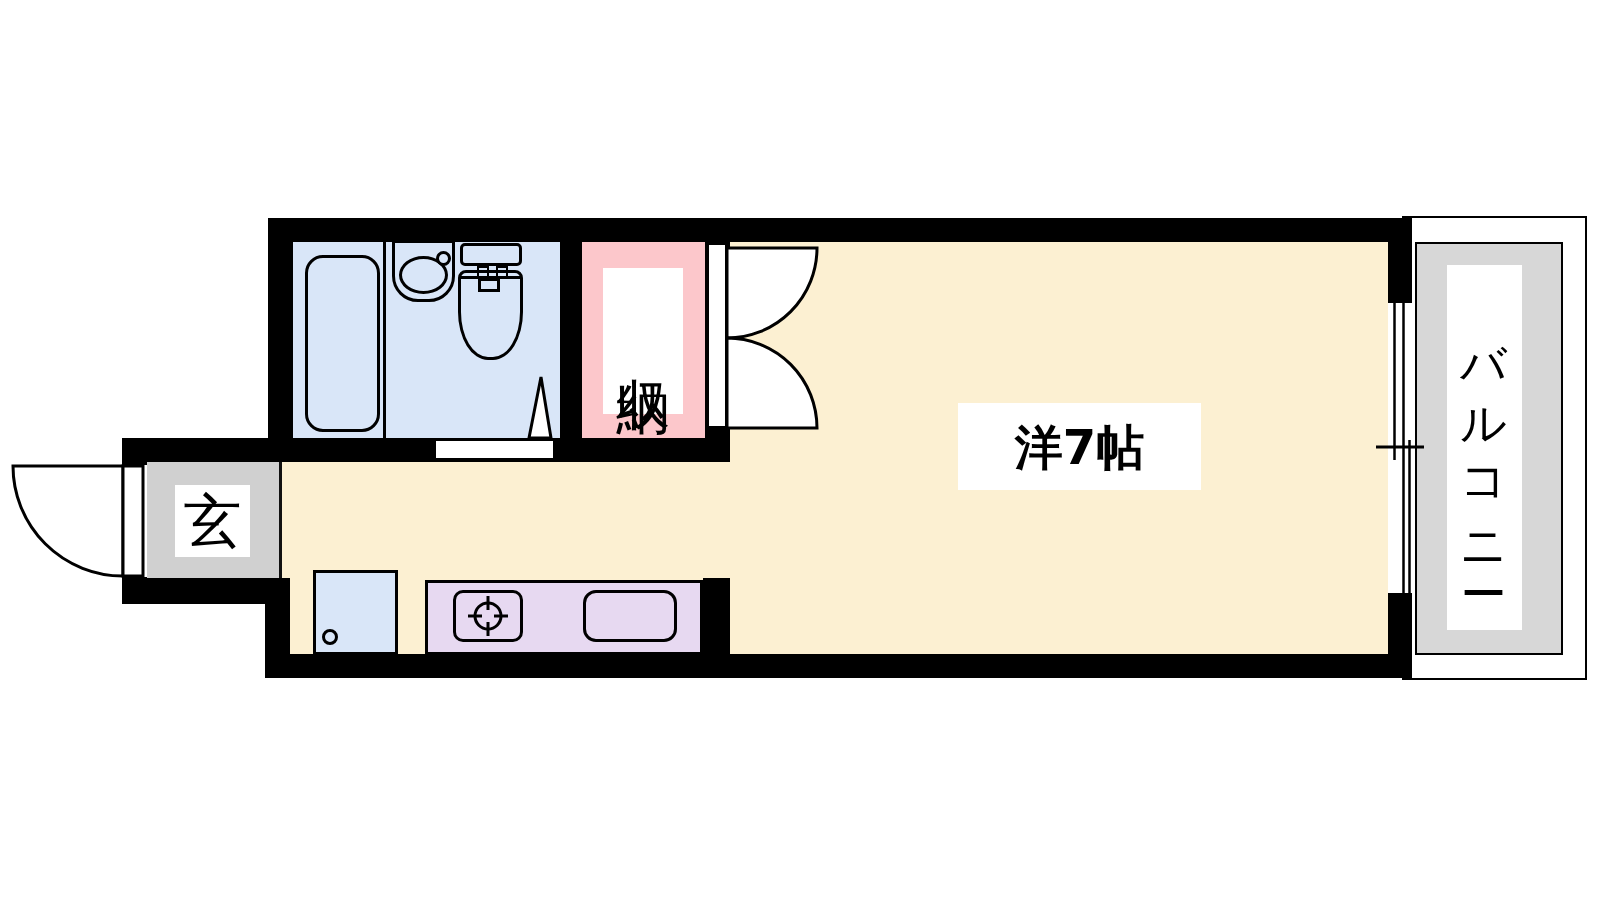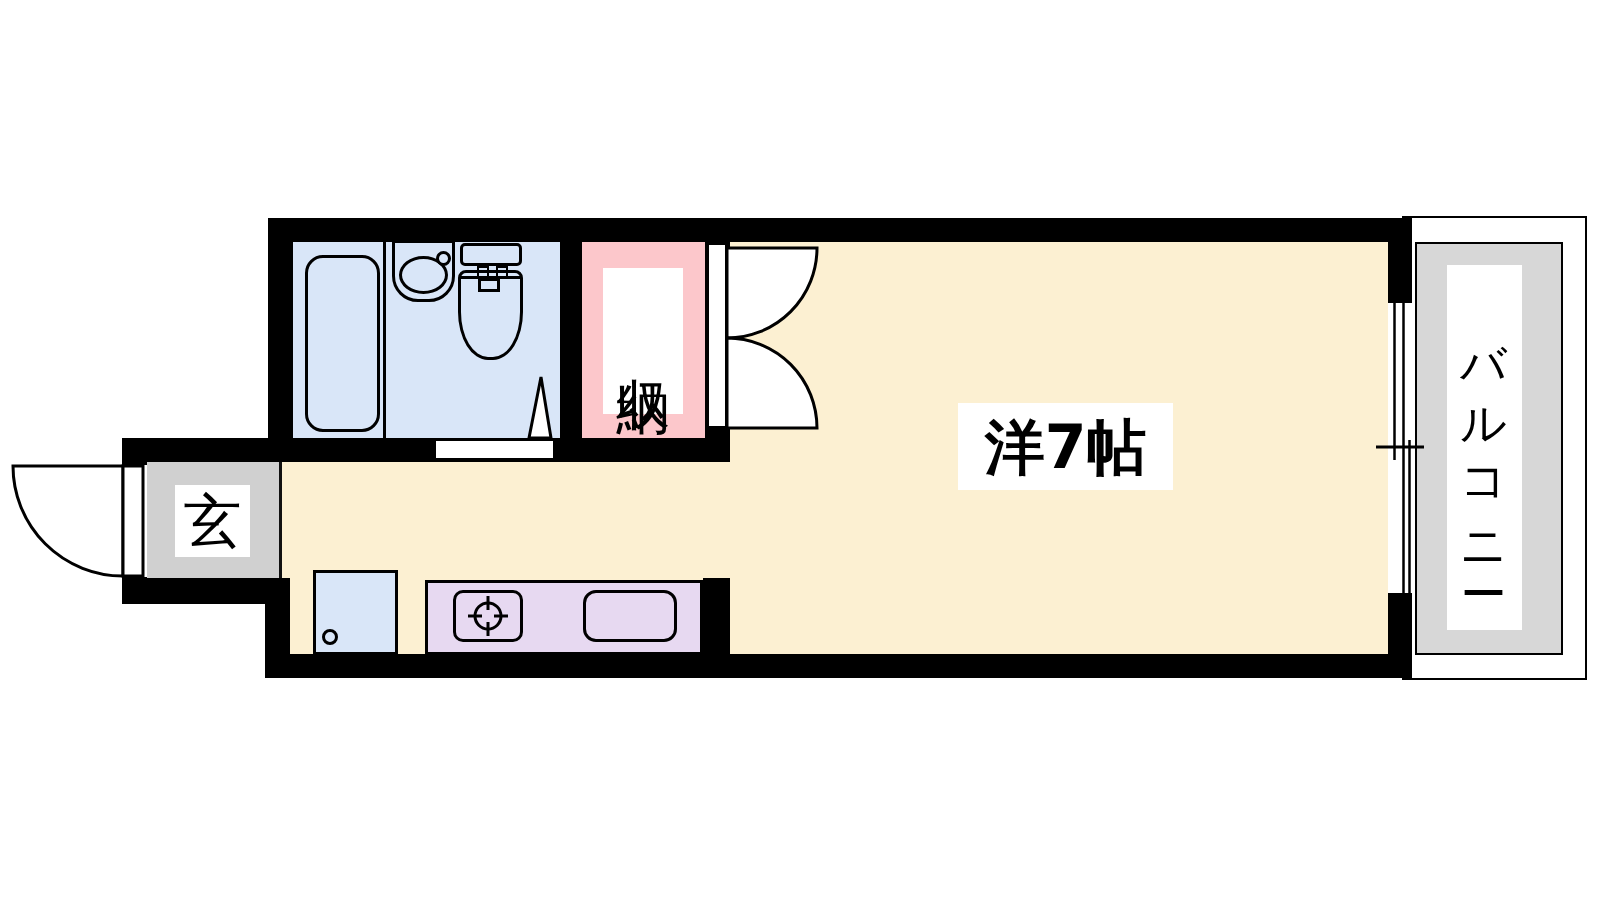--- a/index.html
+++ b/index.html
@@ -87,16 +87,16 @@
       <circle cx="488" cy="616" r="13"></circle>
       <line x1="488" y1="596" x2="488" y2="610"></line>
       <line x1="488" y1="622" x2="488" y2="636"></line>
       <line x1="468" y1="616" x2="482" y2="616"></line>
       <line x1="494" y1="616" x2="508" y2="616"></line>
     </g>
   </svg>
 
   <div class="abs label" style="left:175px;top:485px;width:75px;height:72px;font-size:58px;">玄</div>
   <div class="abs label v-label" style="left:603px;top:268px;width:80px;height:146px;font-size:54px;letter-spacing:6px;">収納</div>
-  <div class="abs label" style="left:958px;top:403px;width:215px;height:87px;font-size:60px;font-weight:600;text-align:right;">洋7帖</div>
+  <div class="abs label" style="left:958px;top:403px;width:243px;height:87px;font-size:48px;font-weight:600;text-align:right;">洋7帖</div>
   <div class="abs label v-label" style="left:1447px;top:265px;width:75px;height:365px;font-size:46px;letter-spacing:12px;">バルコニー</div>
 
 </div>
 
 </body></html>

